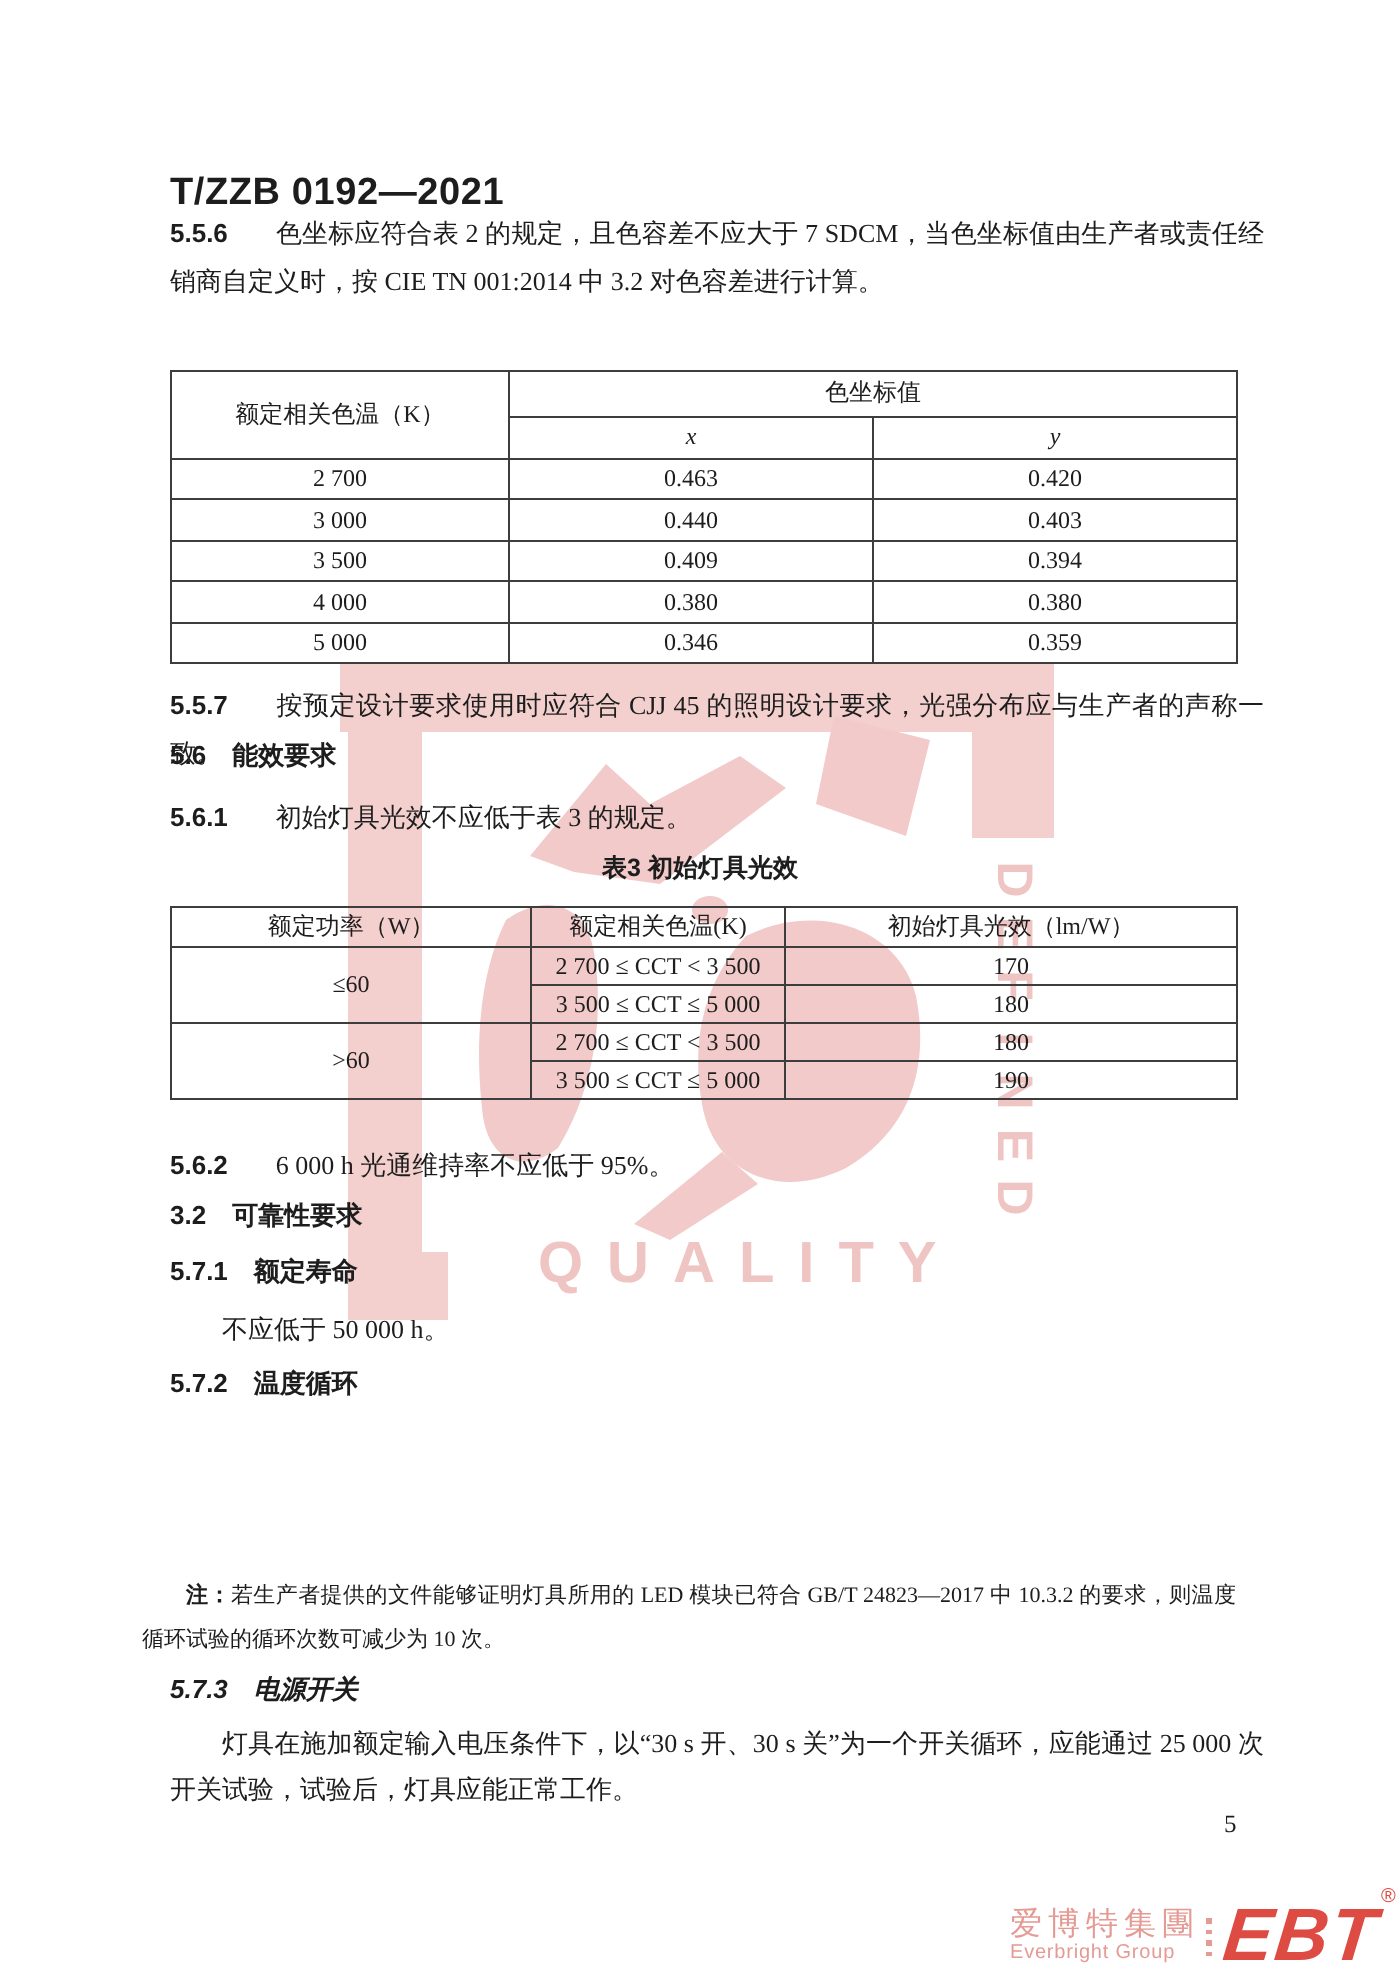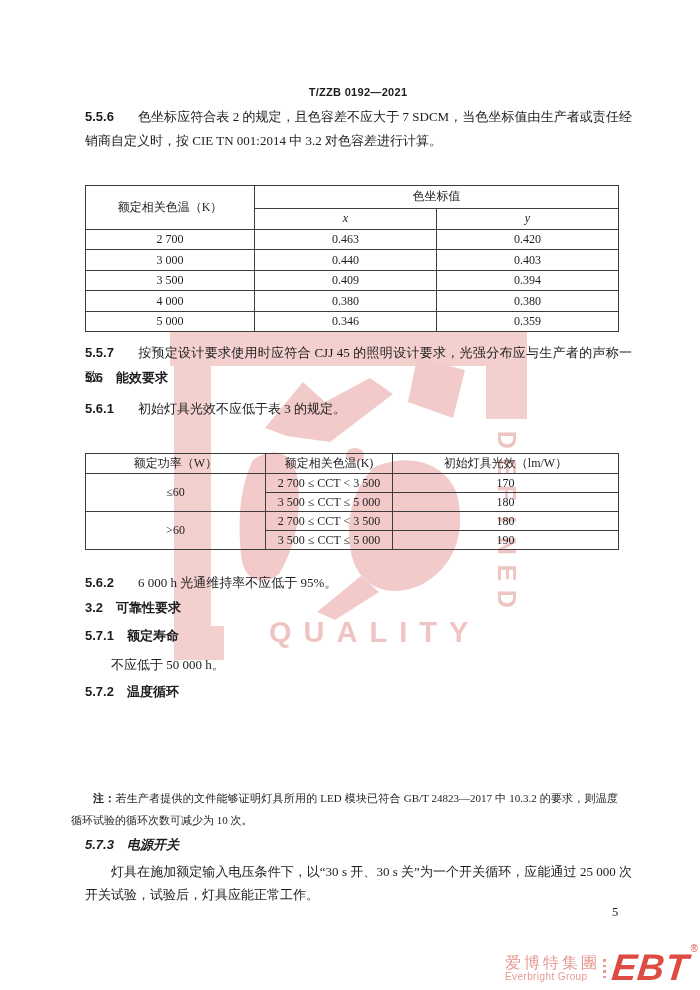--- a/index.html
+++ b/index.html
@@ -2,22 +2,22 @@
 <html><head>
 <meta charset="utf-8">
 <style>
   html,body{margin:0;padding:0;background:#9a9a9a;}
   .page{position:relative;width:700px;height:990px;margin:0 auto;background:#ffffff;
         overflow:hidden;font-family:"Liberation Serif",serif;color:#1d1d1d;}
   .layer-content{position:absolute;inset:0;z-index:2;}
   .layer-wm{position:absolute;inset:0;z-index:1;}
 
   
-  .doc-code{position:absolute;top:86px;left:85px;width:546px;text-align:center;
-            font-family:"Liberation Sans",sans-serif;font-size:11px;font-weight:600;
+  .doc-code{position:absolute;top:86px;left:85px;width:546px;text-align:left;
+            font-family:"Liberation Sans",sans-serif;font-size:19px;font-weight:600;
             letter-spacing:.3px;}
 
   
   .clause{position:absolute;left:85px;width:547px;margin:0;font-size:13px;
           line-height:23.5px;text-align:justify;}
   .cnum{font-family:"Liberation Sans",sans-serif;font-weight:bold;margin-right:24px;}
   .chead{position:absolute;left:85px;margin:0;font-family:"Liberation Sans",sans-serif;
          font-weight:bold;font-size:13px;}
   .chead .cnum{margin-right:13px;}
   .bodyp{position:absolute;left:85px;width:547px;margin:0;font-size:13px;
@@ -155,20 +155,21 @@
     </p>
 
     <p class="chead" style="top:369px;">
       <span class="cnum">5.6</span><span>能效要求</span>
     </p>
 
     <p class="clause" style="top:397px;">
       <span class="cnum">5.6.1</span><span>初始灯具光效不应低于表 3 的规定。</span>
     </p>
 
+    <p class="tbl-title" style="top:426px;">表3  初始灯具光效</p>
 
     <table class="std" style="top:453px;">
       <colgroup>
           <col style="width:180px">
           <col style="width:127px">
           <col style="width:226px">
         </colgroup>
       <tbody>
           <tr style="height:20px">
         <td>额定功率（W）</td>

